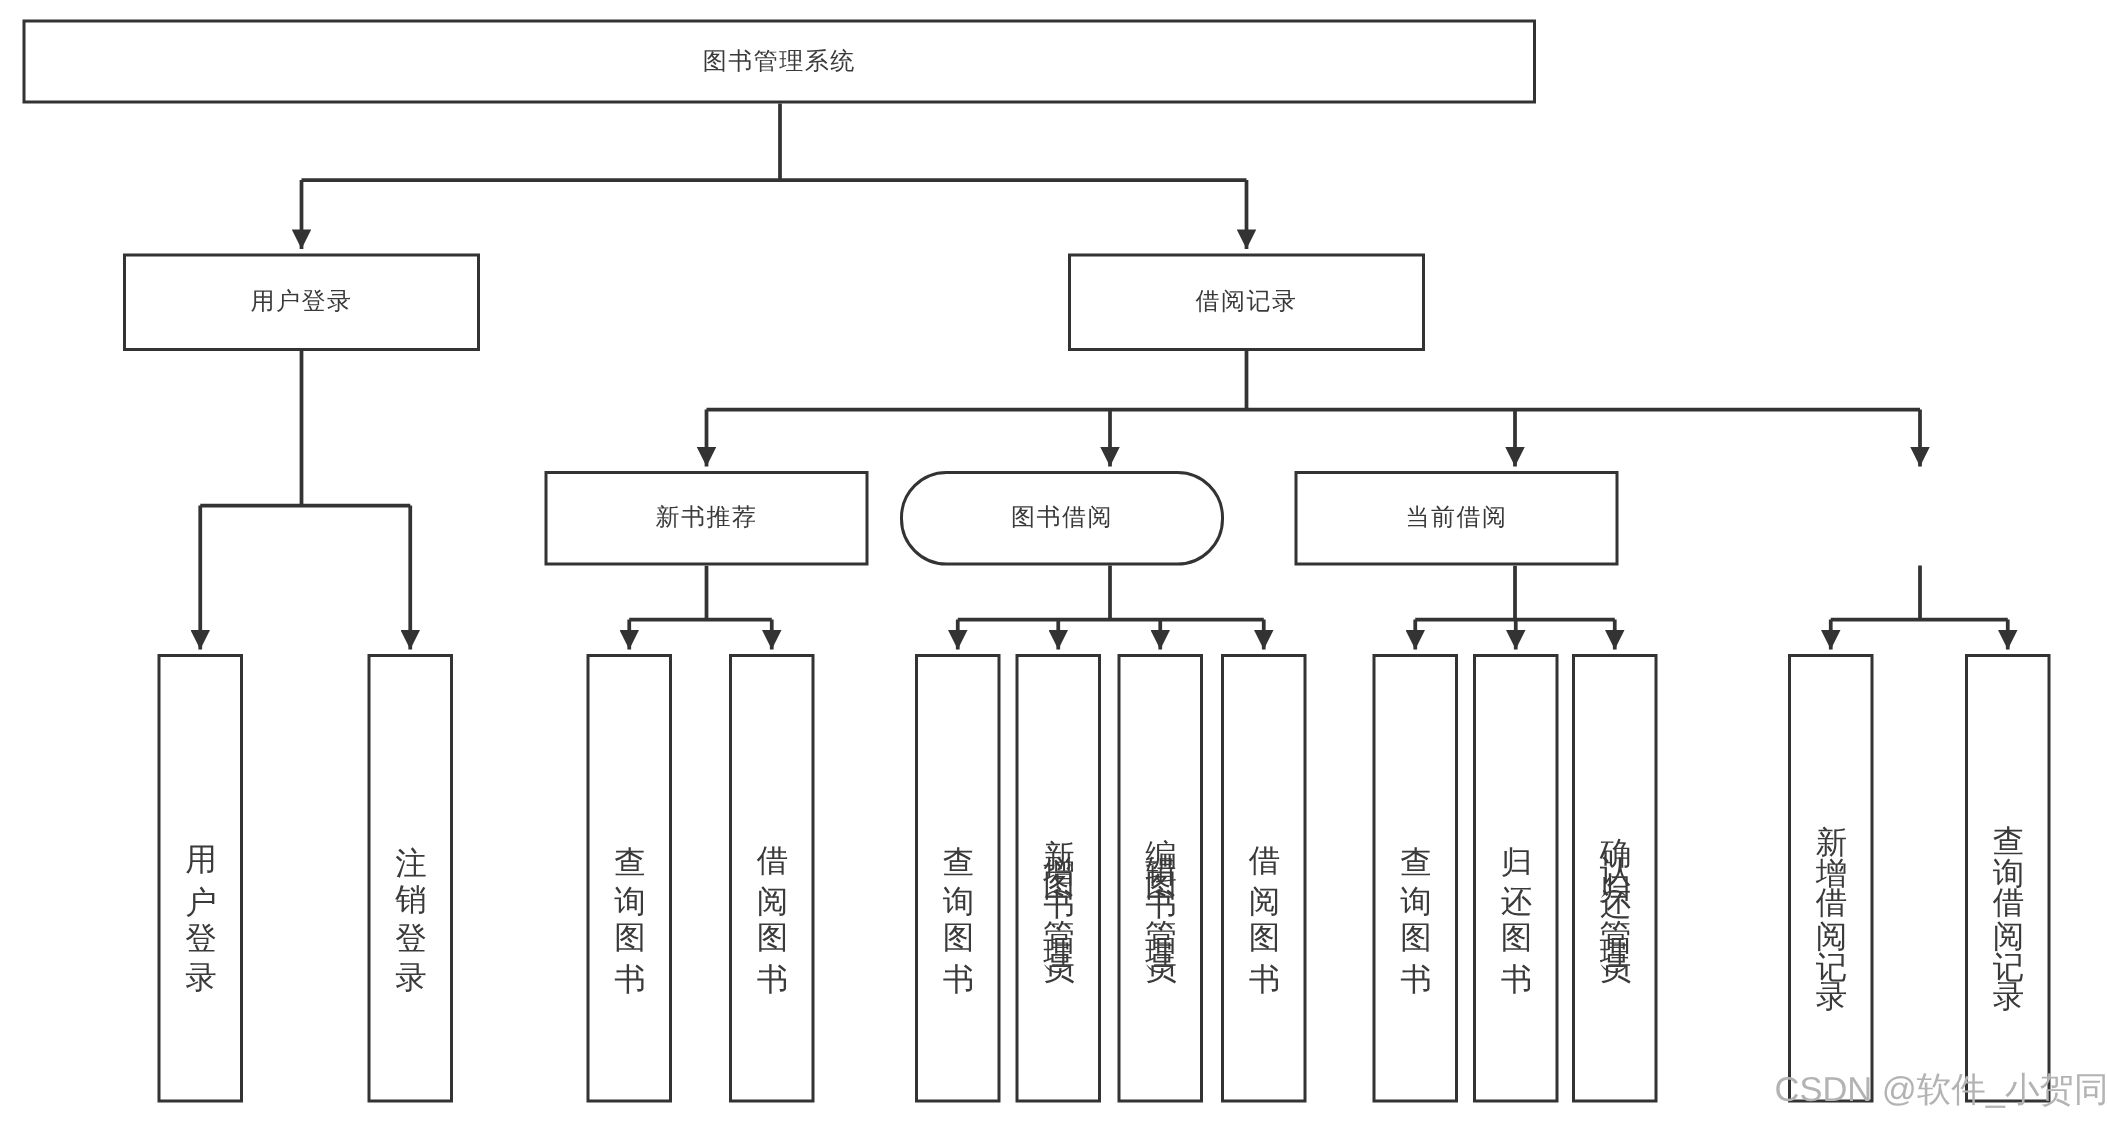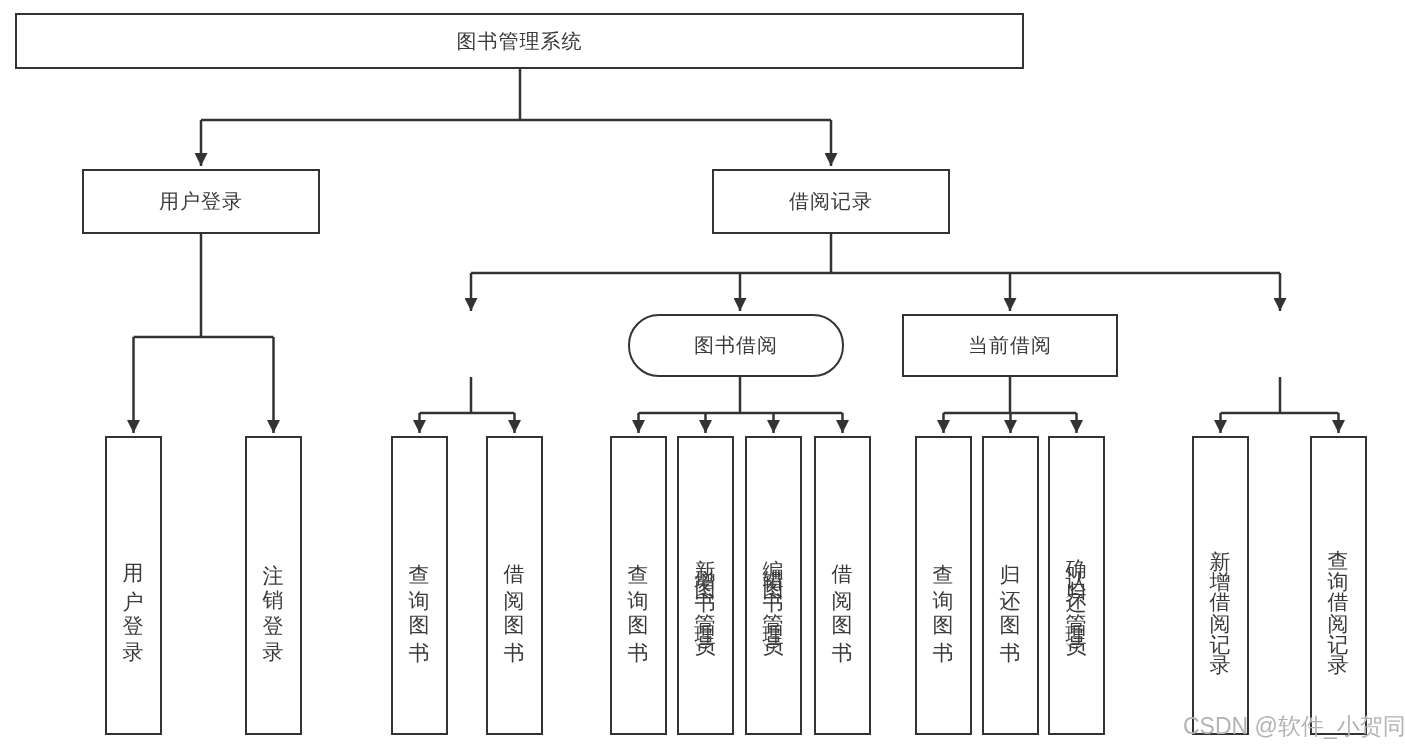--- a/index.html
+++ b/index.html
@@ -13,21 +13,21 @@
   svg.connectors { position:absolute; left:0; top:0; z-index:0; }
   .box {
     position:absolute;
     box-sizing:border-box;
     background:#ffffff;
     border:2.5px solid #333333;
     display:flex; align-items:center; justify-content:center;
     color:#3a3a3a;
     z-index:1;
   }
-  .hlabel { font-size:20px; letter-spacing:1px; white-space:nowrap; }
+  .hlabel { font-size:16px; letter-spacing:1px; white-space:nowrap; }
   .root  { left:15px;  top:13px;  width:1009px; height:56px; }
   .lvl2  { top:169px; width:238px; height:65px; }
   .lvl3  { top:314px; width:216px; height:63px; }
   .vbox  { top:436px; width:57px;  height:299px; }
   .vtext {
     writing-mode:vertical-rl;
     text-orientation:mixed;
     font-size:21px;
     line-height:1;
     white-space:nowrap;
@@ -103,24 +103,27 @@
     <span class="hlabel">图书管理系统</span>
   </div>
 
   <div class="box lvl2" style="left:82px;">
     <span class="hlabel">用户登录</span>
   </div>
   <div class="box lvl2" style="left:712px;">
     <span class="hlabel">借阅记录</span>
   </div>
 
-  <div class="box lvl3" style="left:628px;border-radius:31px;">
+  <div class="box lvl3" style="left:363px;">
+    <span class="hlabel">新书推荐</span>
+  </div>
+  <div class="box lvl3" style="left:600px;border-radius:31px;">
     <span class="hlabel">图书借阅</span>
   </div>
-  <div class="box lvl3" style="left:902px;">
+  <div class="box lvl3" style="left:863px;">
     <span class="hlabel">当前借阅</span>
   </div>
 
   <div class="box vbox" style="left:105px;">
     <span class="vtext v4">用户登录</span>
   </div>
   <div class="box vbox" style="left:245px;">
     <span class="vtext v4">注销登录</span>
   </div>
 

